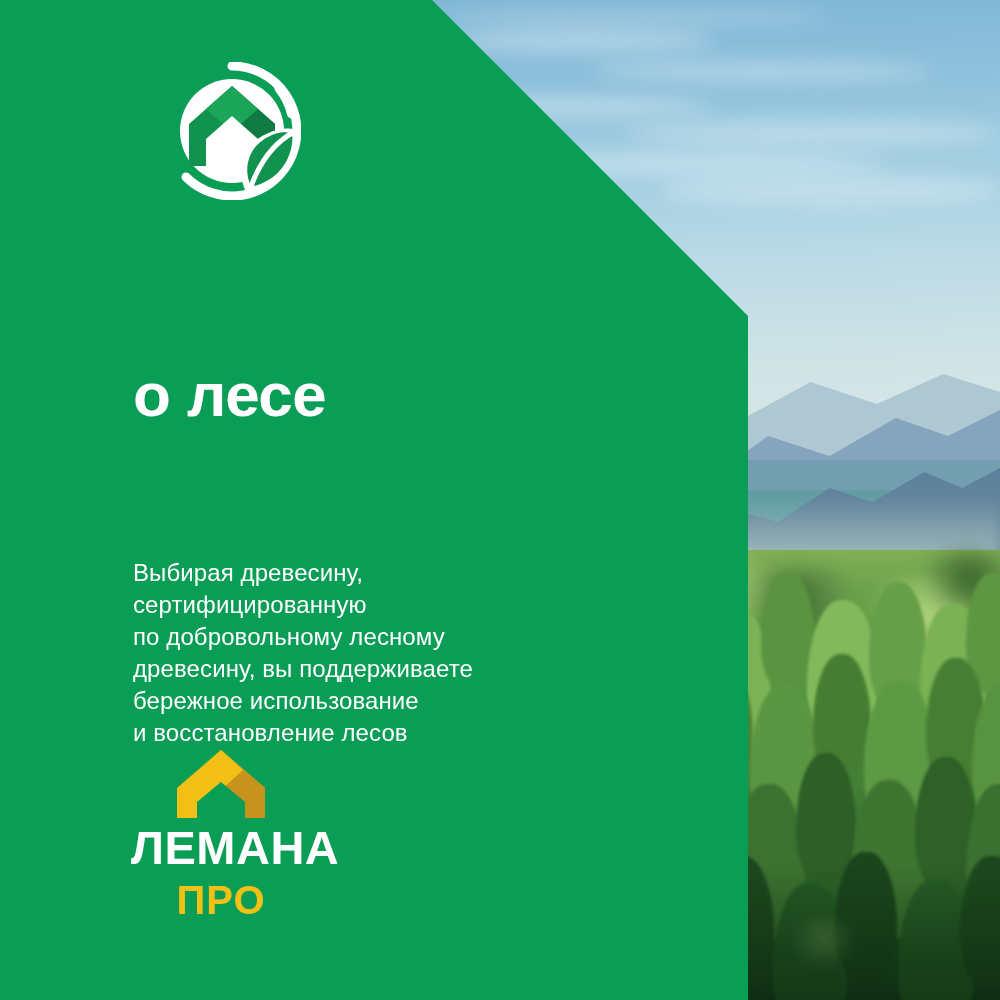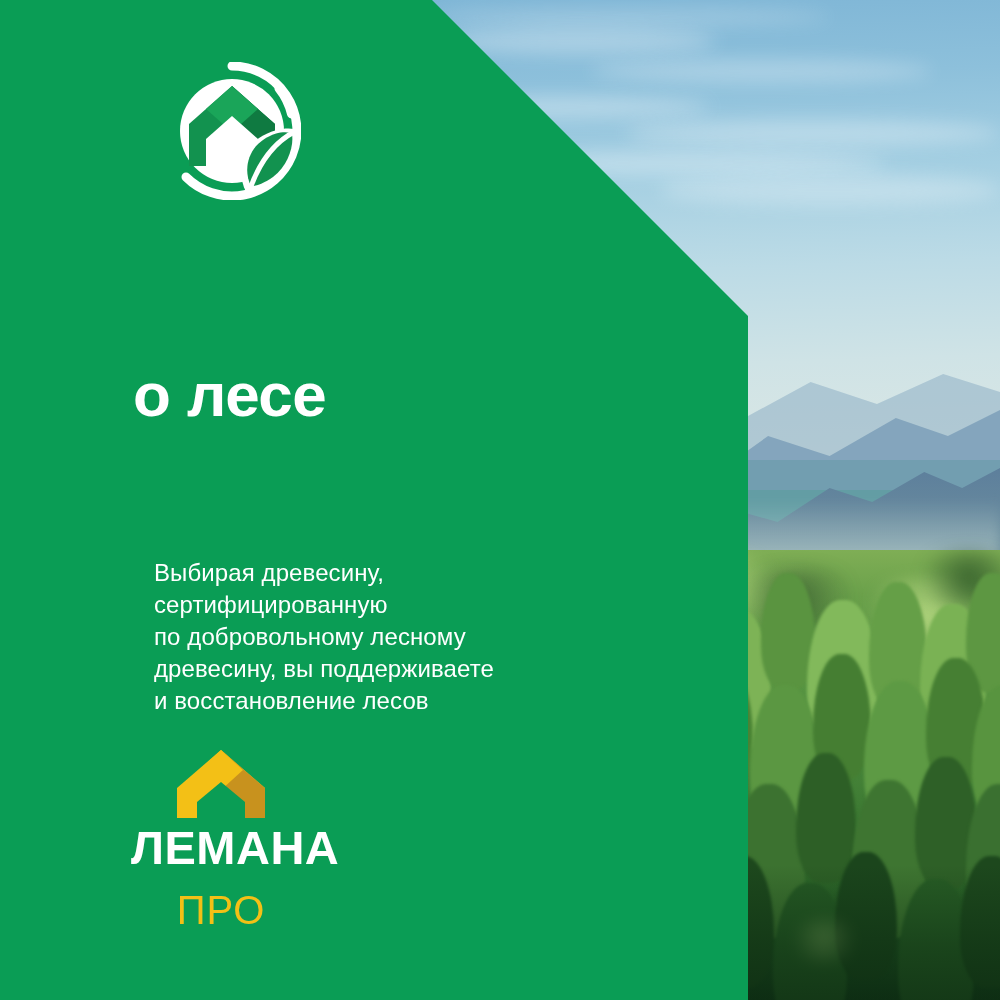--- a/index.html
+++ b/index.html
@@ -122,43 +122,43 @@
 
   
   .body-copy{
     position:absolute;left:133px;top:533px;
     color:#ffffff;
     font-size:24px;
     line-height:1.33;
     letter-spacing:.1px;
     max-width:420px;
   }
-  .body-copy span{display:block;white-space:nowrap;margin-left:21px;}
+  .body-copy span{display:block;white-space:nowrap;}
 
   
   .brand{position:absolute;left:131px;top:748px;width:180px;}
   .brand-mark{width:92px;height:72px;margin:0 auto;display:block;}
   .brand-mark svg{display:block;width:100%;height:100%;}
   .brand-word{
     display:block;text-align:center;
     color:#ffffff;
     font-size:47px;
     font-weight:bold;
     line-height:1;
     letter-spacing:.5px;
     margin-top:4px;
   }
   .brand-sub{
     display:block;text-align:center;
     color:#f3c016;
     font-size:40px;
-    font-weight:normal;
+    font-weight:bold;
     line-height:1;
     letter-spacing:1px;
-    margin-top:19px;
+    margin-top:9px;
   }
 </style>
 </head>
 <body>
 
 <div class="poster">
 
   <div class="photo">
     <div class="photo-inner">
 
@@ -290,20 +290,21 @@
 
   <h1 class="headline">
     <span>о лесе</span>
   </h1>
 
   <p class="body-copy">
     <span>Выбирая древесину,</span>
     <span>сертифицированную</span>
     <span>по добровольному лесному</span>
     <span>древесину, вы поддерживаете</span>
+    <span>бережное использование</span>
     <span>и восстановление лесов</span>
   </p>
 
   <div class="brand">
     <div class="brand-mark">
       <svg viewBox="0 0 92 72" aria-hidden="true">
         <path d="M46 2 L90 40 L90 70 L2 70 L2 40 Z" fill="#f3c016"></path>
         <path d="M46 2 L90 40 L90 70 L46 70 Z" fill="#c8921e"></path>
         <path d="M46 2 L68 22 L46 42 L24 22 Z" fill="#f3c016"></path>
         <path d="M46 34 L70 54 L70 70 L22 70 L22 54 Z" fill="#0a9d55"></path>

